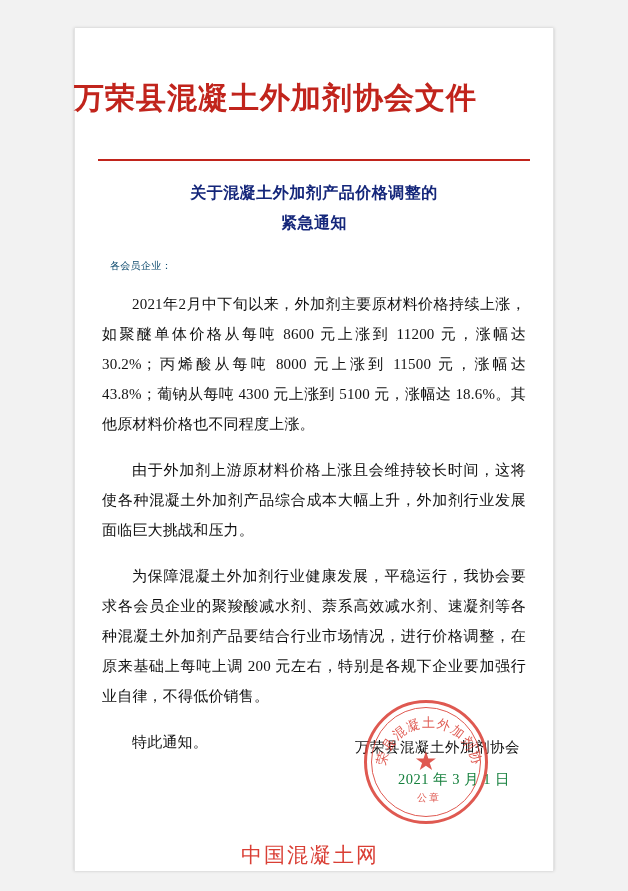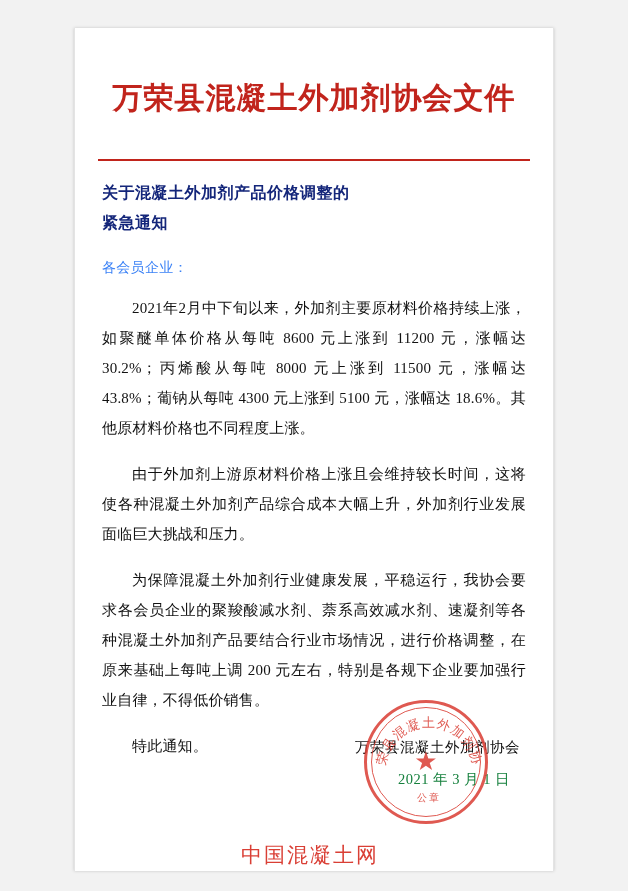--- a/index.html
+++ b/index.html
@@ -39,21 +39,20 @@
   }
   .page-edge.left { left: 0; }
   .page-edge.right { right: 0; }
 
   
   #masthead {
     position: absolute;
     left: 0;
     top: 0;
     width: 480px;
-    text-align: center;
   }
   #doc-title {
     margin-top: 52px;
     color: #c1241c;
     font-family: "DejaVu Serif", "Liberation Serif", serif;
     font-weight: bold;
     font-size: 30px;
     letter-spacing: 1px;
     line-height: 1.2;
     white-space: nowrap;
@@ -74,34 +73,36 @@
   }
 
   
   #body-block {
     position: absolute;
     left: 28px;
     top: 150px;
     width: 424px;
   }
   #subject {
+    text-align: center;
     color: #14267a;
     font-family: "DejaVu Serif", "Liberation Serif", serif;
     font-weight: bold;
     font-size: 16px;
     line-height: 1.85;
     letter-spacing: 0.5px;
   }
   #subject .line2 { display: block; }
 
   #salutation {
     margin-top: 22px;
-    font-size: 14px;
-    color: #3b82f6;
+    font-size: 10px;
+    color: #0c4a6e;
     letter-spacing: 0.3px;
+    margin-left: 8px;
   }
   .para {
     margin-top: 16px;
     font-size: 15px;
     color: #111111;
     line-height: 2.0;
     text-align: justify;
     text-justify: inter-ideograph;
     text-indent: 2em;
     letter-spacing: 0.2px;

